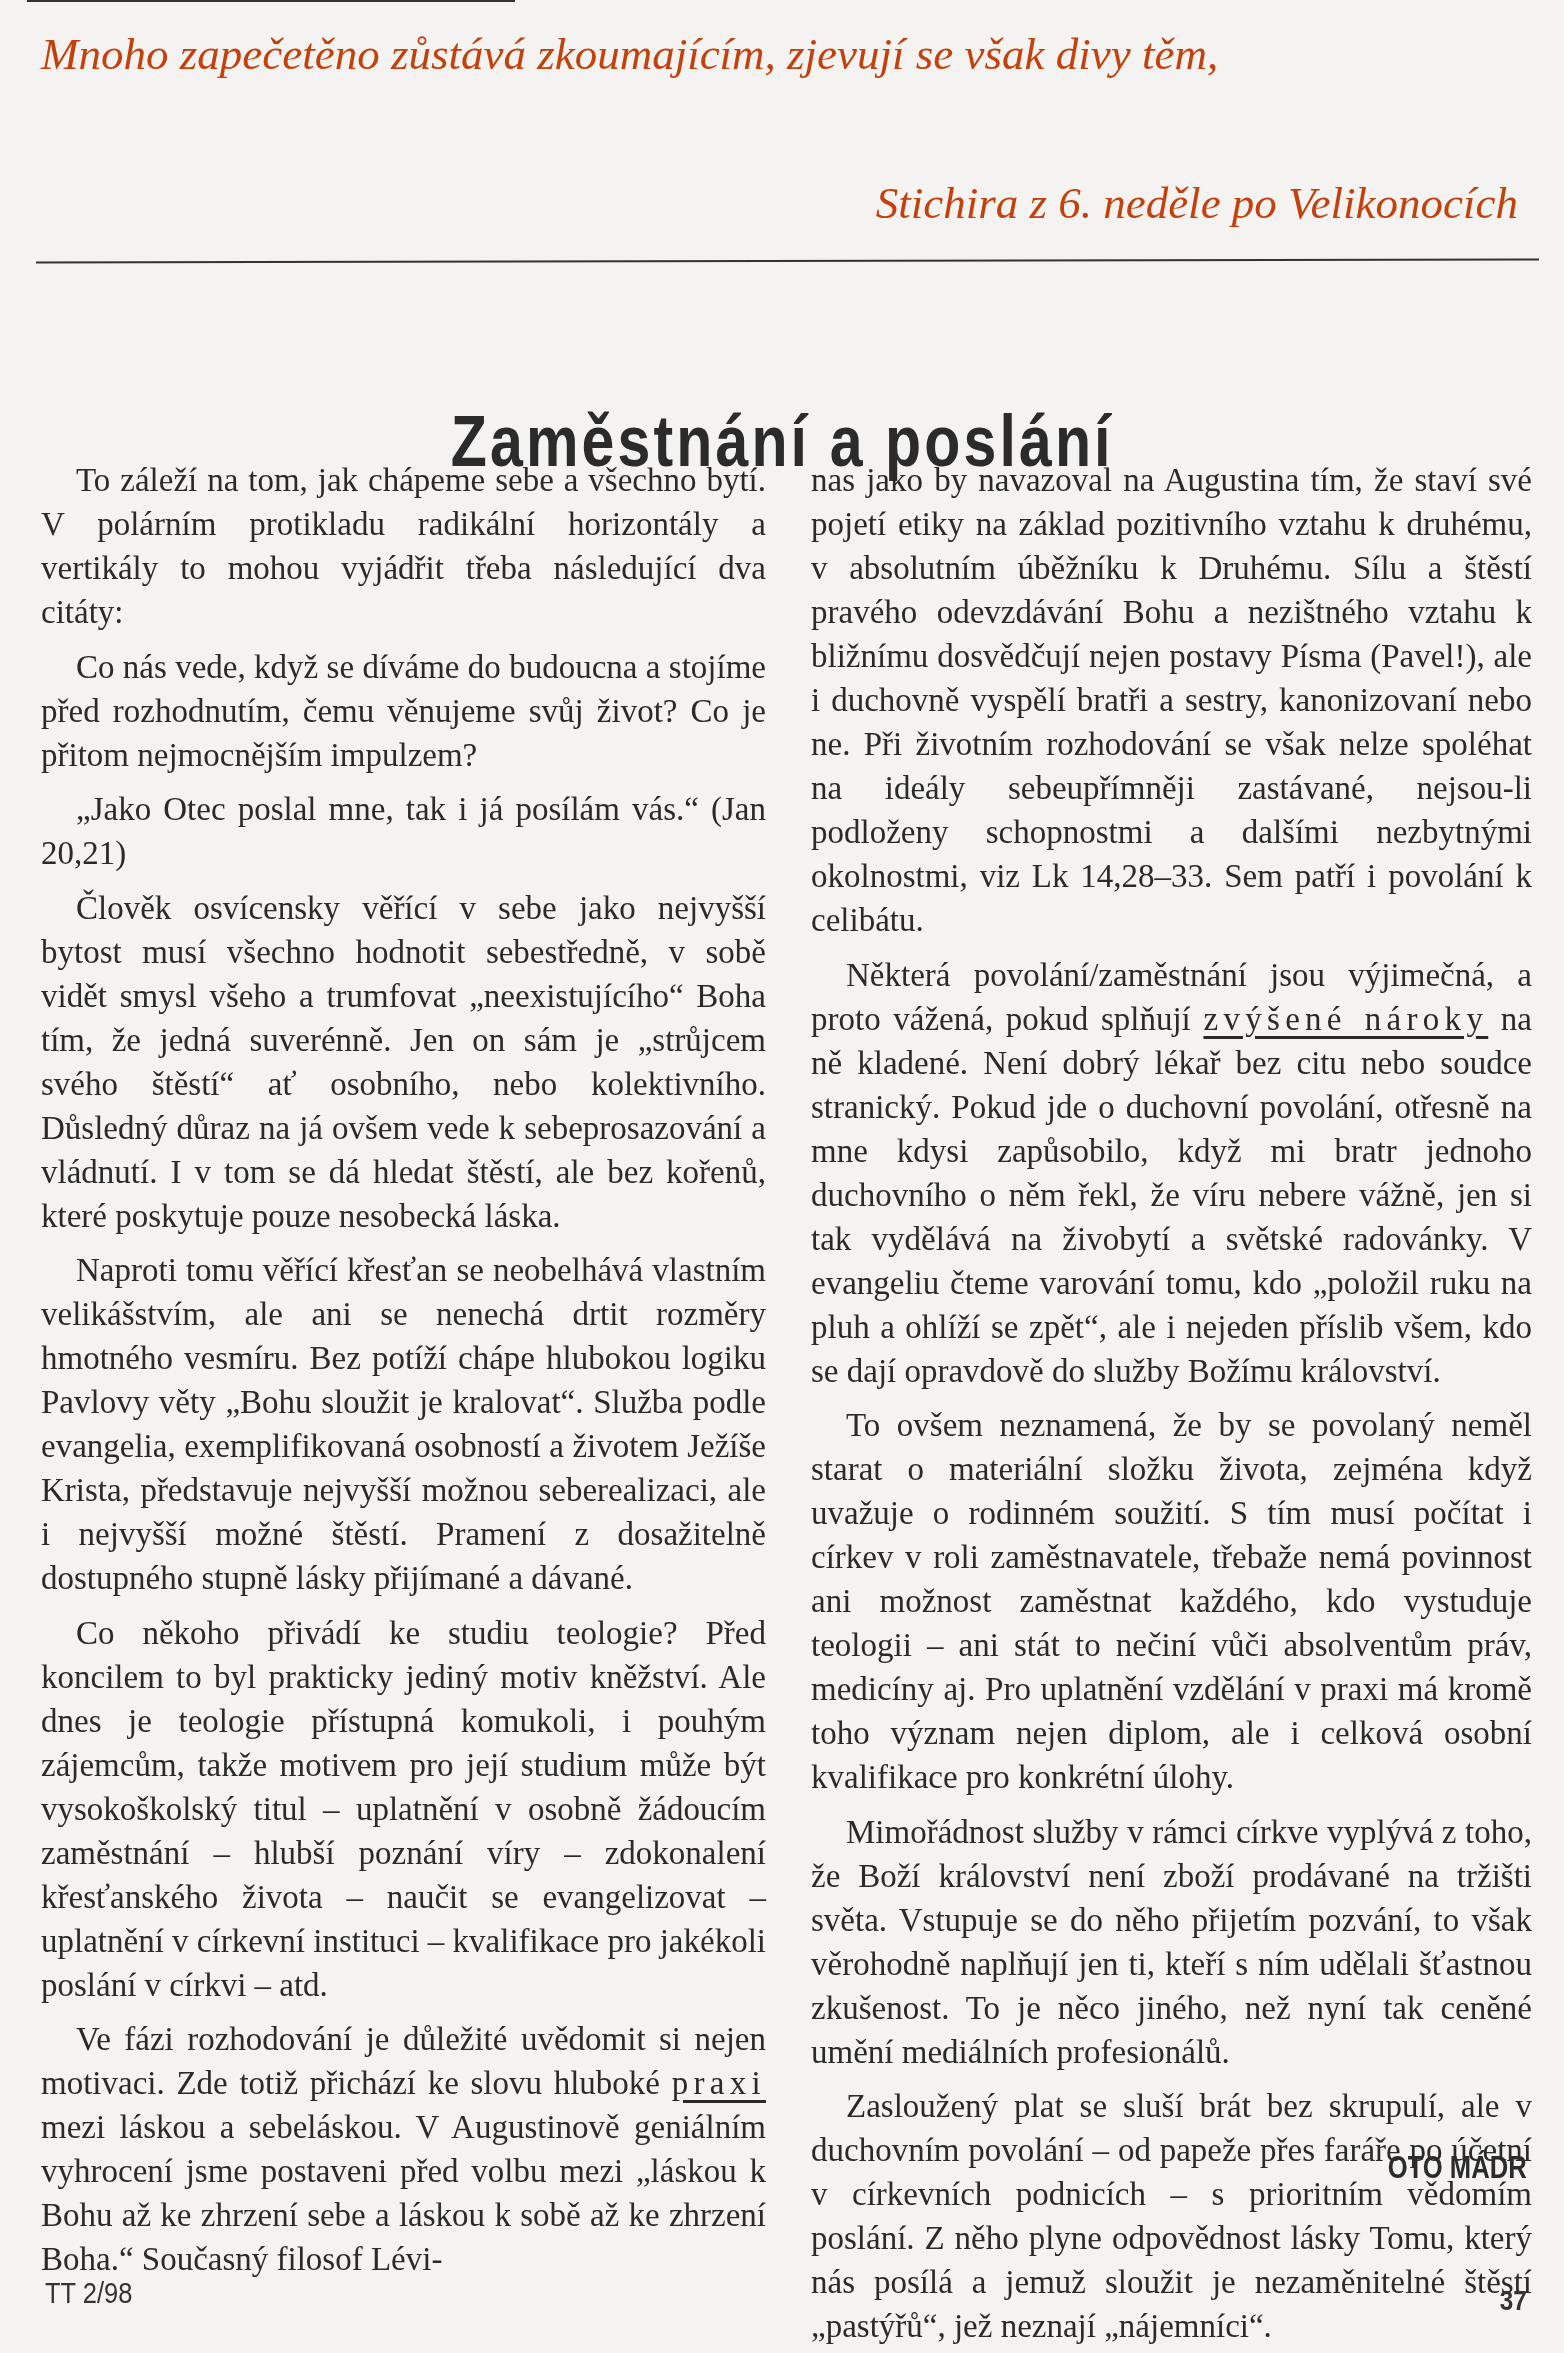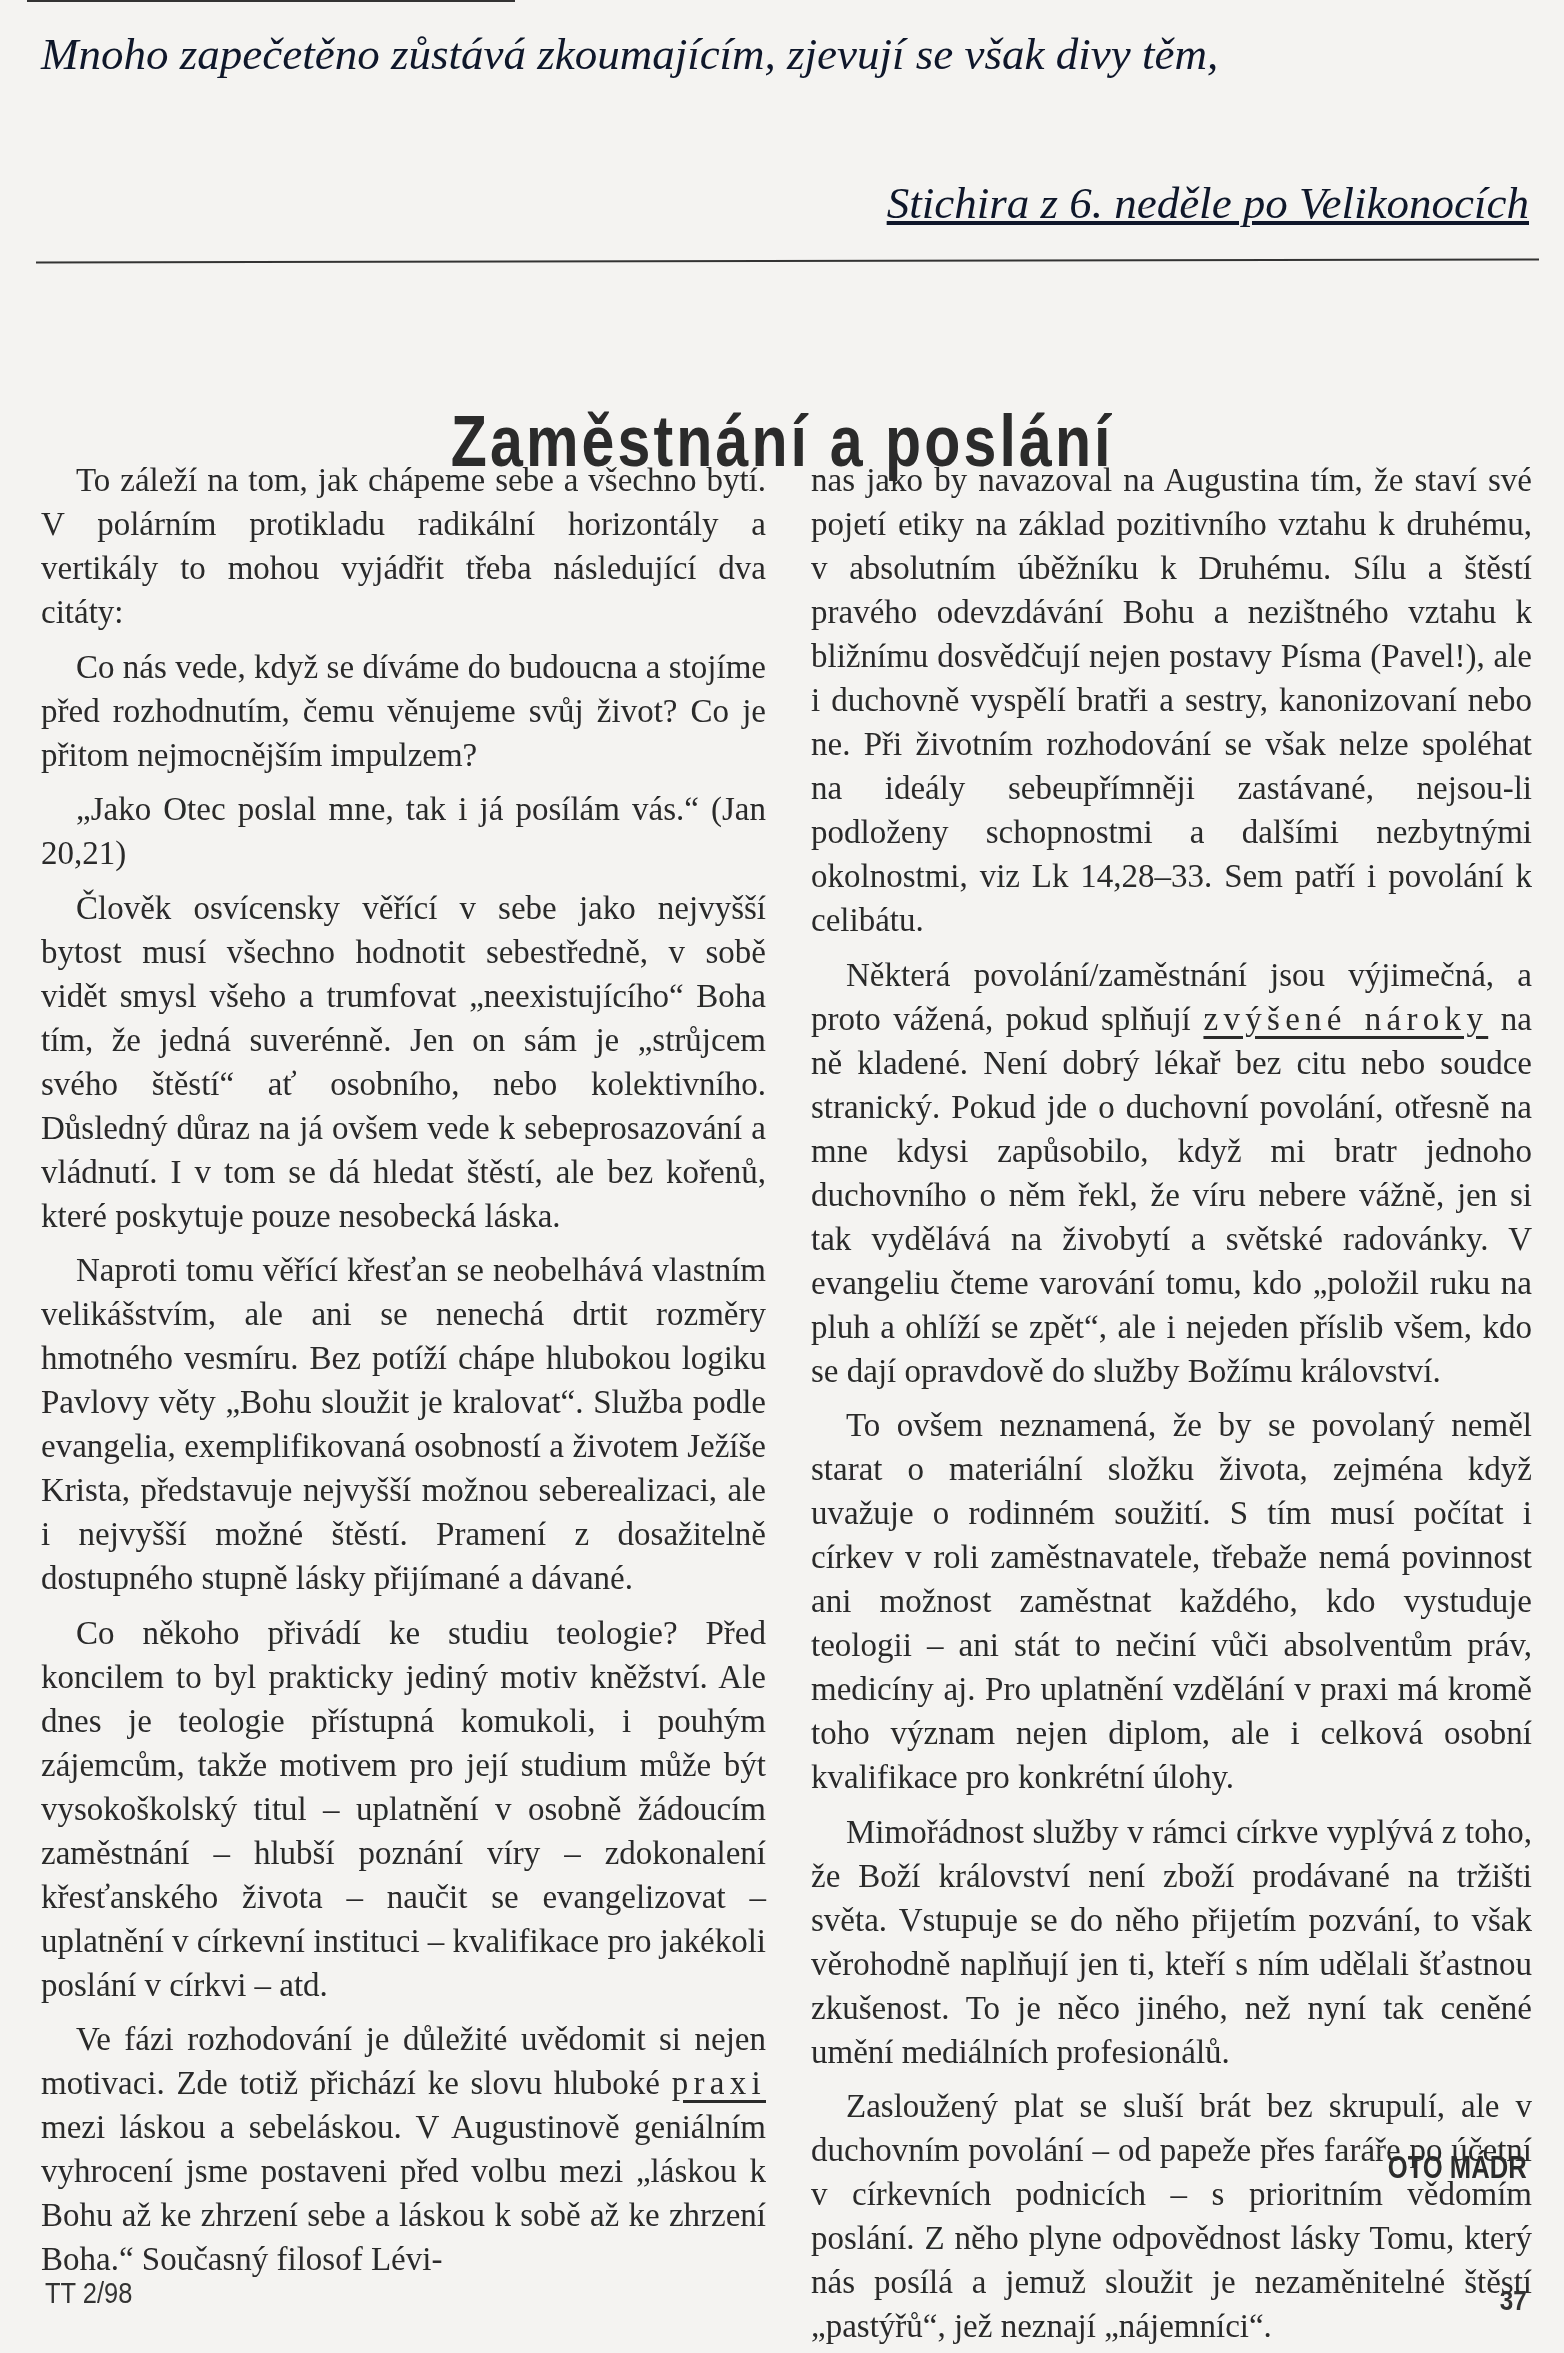--- a/index.html
+++ b/index.html
@@ -4,23 +4,23 @@
 <style>
   html, body { margin: 0; padding: 0; }
   body {
     width: 1565px; height: 2354px; position: relative; overflow: hidden;
     background: #f4f3f1;
     color: #2a2a2a;
     font-family: "Liberation Serif", "DejaVu Serif", serif;
   }
   .rule-top { position: absolute; left: 27px; top: 0; width: 488px; height: 2.3px; background: #333; }
   .motto { position: absolute; left: 41px; top: 21px; width: 1495px; font-style: italic;
-    font-family: "Liberation Serif", serif; font-size: 45px; line-height: 66px; color: #0f172a; }
+    font-family: "Liberation Serif", serif; font-size: 45px; line-height: 66px; color: #c2410c; }
   .motto .line { display: block; white-space: nowrap; }
-  .motto .source { position: absolute; right: 7px; top: 149px; white-space: nowrap; text-decoration: underline; }
+  .motto .source { position: absolute; right: 18px; top: 149px; white-space: nowrap; }
   .rule-mid { position: absolute; left: 36px; top: 260px; width: 1503px; height: 2.3px; background: #333; transform: rotate(-0.12deg); }
   .title { position: absolute; left: 0; width: 1565px; top: 352px; text-align: center;
     font-family: "Liberation Sans", "DejaVu Sans", sans-serif; font-weight: bold;
     font-size: 72px; letter-spacing: 3.8px; transform: scaleX(0.82); transform-origin: 781px 0;
     color: #2b2b2b; }
   .col { position: absolute; top: 458px; font-size: 33px; line-height: 44px; text-align: justify;
     hyphens: manual; }
   .col-left { left: 41px; width: 725px; }
   .col-right { left: 811px; width: 721px; }
   .col p { margin: 0 0 10.5px 0; text-indent: 35px; }

